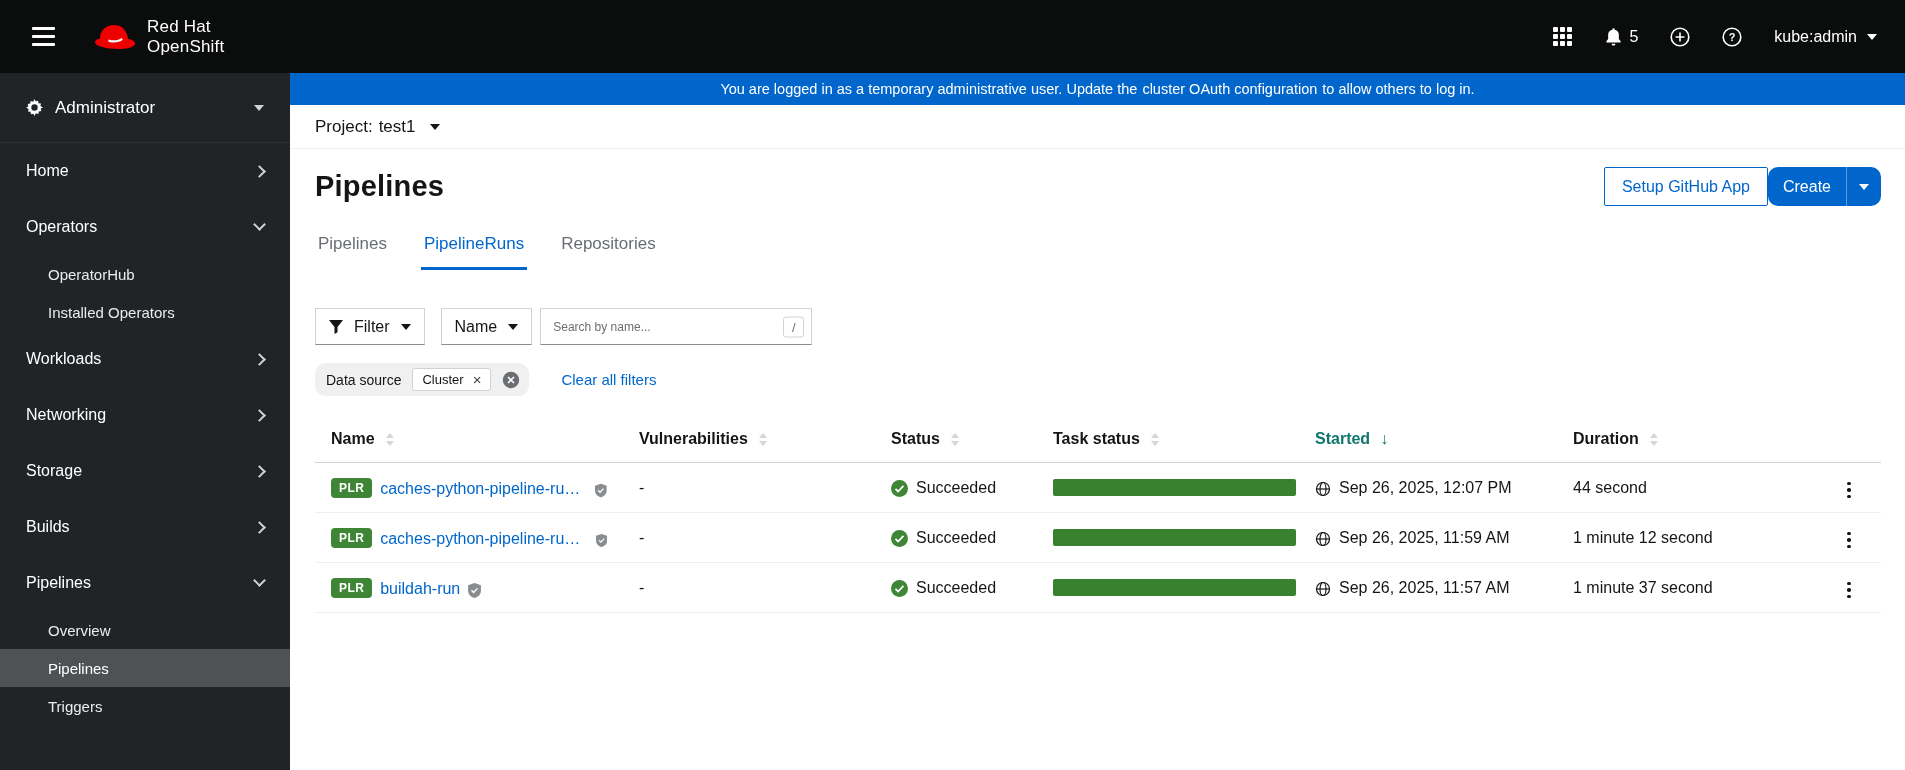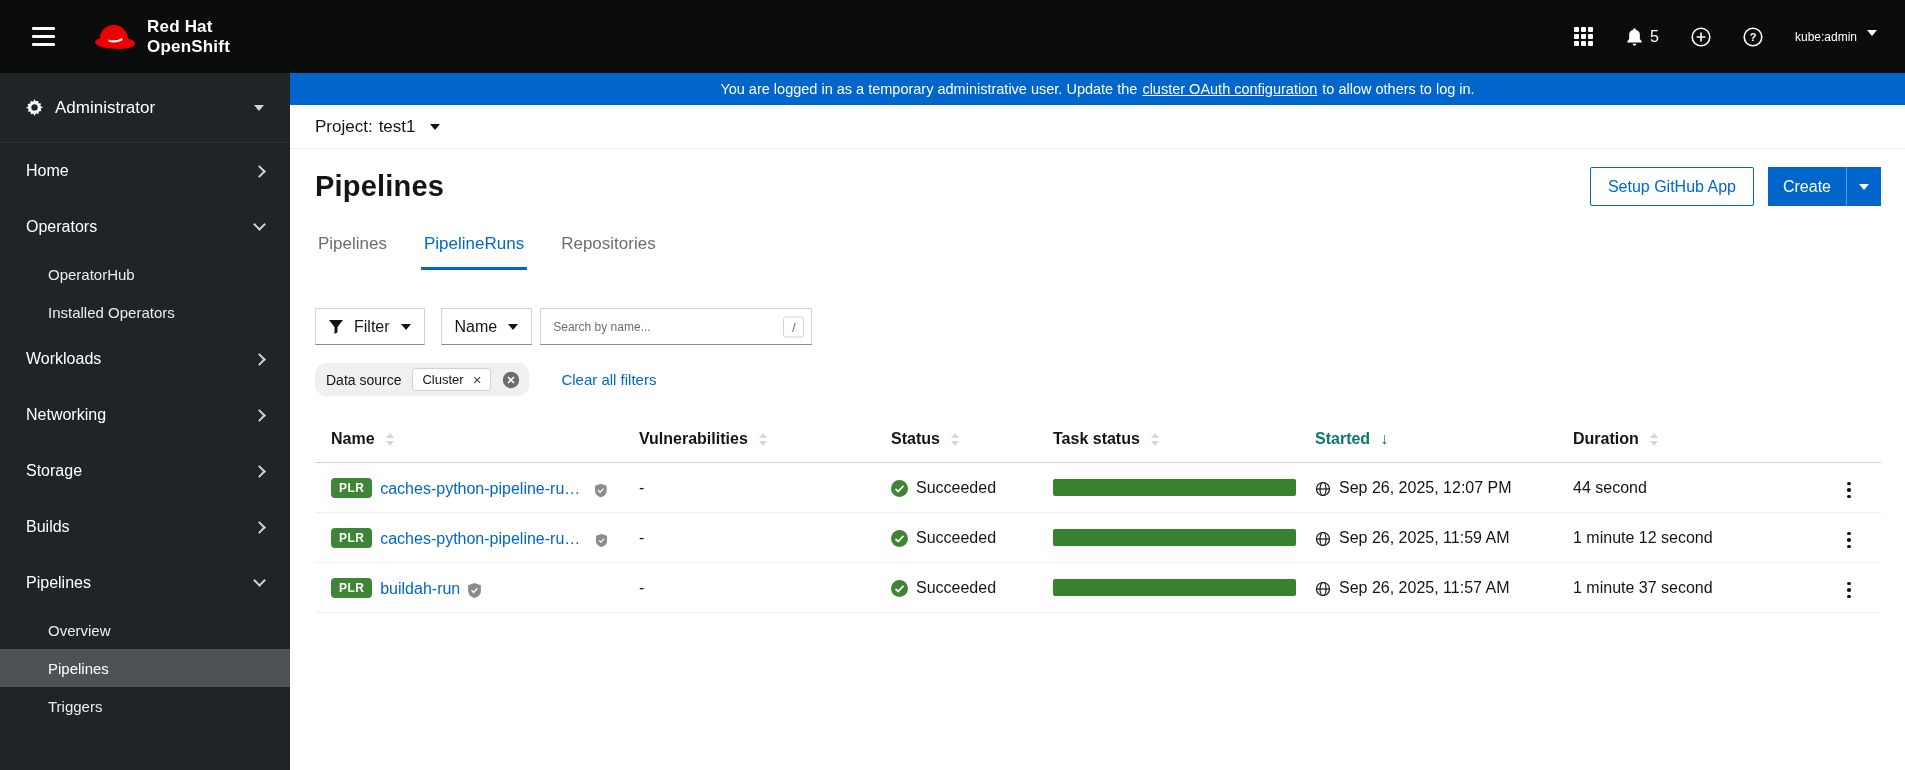--- a/index.html
+++ b/index.html
@@ -8,54 +8,54 @@
   button{font-family:inherit;background:none;border:none;color:inherit;font-size:inherit}
   a{text-decoration:none;color:#0066cc}
   [data-interactable="true"]{cursor:pointer}
 
   
   .masthead{height:73px;flex:none;background:#0b0c0c;display:flex;align-items:center;justify-content:space-between;padding:0 26px}
   .mast-left{display:flex;align-items:center;gap:30px}
   .hamburger{display:flex;flex-direction:column;gap:5px;padding:6px}
   .hamburger span{display:block;width:23px;height:3px;background:#fff;border-radius:1px}
   .brand{display:flex;align-items:center;gap:10px}
-  .brand-text{color:#fff;font-weight:700;font-size:17px;line-height:1.12;letter-spacing:.2px}
+  .brand-text{color:#fff;font-weight:400;font-size:17px;line-height:1.12;letter-spacing:.2px}
   .mast-right{display:flex;align-items:center;gap:28px}
   .icon-btn{display:flex;align-items:center;gap:6px;color:#fff;padding:2px}
   .notif-count{color:#fff;font-size:16px}
-  .user-btn{display:flex;gap:10px;color:#fff;font-size:12px;padding:2px}
+  .user-btn{display:flex;align-items:center;gap:10px;color:#fff;font-size:16px;padding:2px}
   .caret{width:0;height:0;border-left:5px solid transparent;border-right:5px solid transparent;border-top:6px solid #fff;flex:none}
   .caret.dark{border-top-color:#151515}
 
   
   .app-body{flex:1;display:flex;min-height:0}
 
   
   .sidebar{width:290px;flex:none;background:#212427;color:#fff;overflow:hidden}
   .perspective{height:70px;display:flex;align-items:center;gap:12px;padding:0 26px;font-size:17px;border-bottom:1px solid #2e3236}
   .perspective .caret{margin-left:auto;border-top-color:#d2d2d2}
   .nav-item{display:flex;align-items:center;height:56px;padding:0 26px;font-size:16px;color:#fff}
   .nav-item .chev{margin-left:auto}
   .chev{width:9px;height:9px;border-right:2px solid #d2d2d2;border-bottom:2px solid #d2d2d2;transform:rotate(-45deg);flex:none}
   .chev.down{transform:rotate(45deg);margin-top:-5px}
   .nav-sub{display:flex;align-items:center;height:38px;padding:0 25px 0 48px;font-size:15px;color:#ececec}
   .nav-sub.active{background:#4f5255;color:#fff}
 
   
   .content{flex:1;min-width:0;display:flex;flex-direction:column;background:#fff;overflow:hidden}
   .banner{height:32px;flex:none;background:#0066cc;color:#fff;display:flex;align-items:center;justify-content:center;gap:5px;font-size:14.5px}
-  .banner a{color:#fff;text-decoration:underline}
+  .banner a{color:#fff;}
   .project-bar{height:44px;flex:none;display:flex;align-items:center;gap:6px;padding:0 25px;font-size:17px;border-bottom:1px solid #efefef}
   .project-bar .caret{margin-left:8px}
   .page-main{flex:1;padding:18px 24px 0 25px;overflow:hidden}
   .page-head{display:flex;align-items:center;justify-content:space-between}
   .page-title{font-size:29px;font-weight:700;letter-spacing:.2px}
-  .actions{display:flex;gap:14px}
+  .actions{display:flex;}
   .btn-secondary{height:39px;padding:0 17px;border:1px solid #0066cc;color:#0066cc;background:#fff;font-size:16px;border-radius:2px}
-  .btn-primary{height:39px;display:flex;align-items:stretch;background:#0066cc;color:#fff;font-size:16px;border-radius:0;padding:0;overflow:hidden}
+  .btn-primary{height:39px;display:flex;align-items:stretch;background:#0066cc;color:#fff;font-size:16px;border-radius:10px;padding:0;overflow:hidden}
   .btn-primary .label{display:flex;align-items:center;padding:0 15px}
   .btn-primary .divider{width:1px;background:rgba(255,255,255,.35)}
   .btn-primary .caret-wrap{display:flex;align-items:center;padding:0 12px}
 
   
   .tabs{display:flex;margin-top:28px}
   .tab{padding:0 3px 13px;margin-right:31px;font-size:17px;color:#6a6e73;border-bottom:3px solid transparent}
   .tab.active{color:#0066cc;border-bottom-color:#0066cc}
 
   

